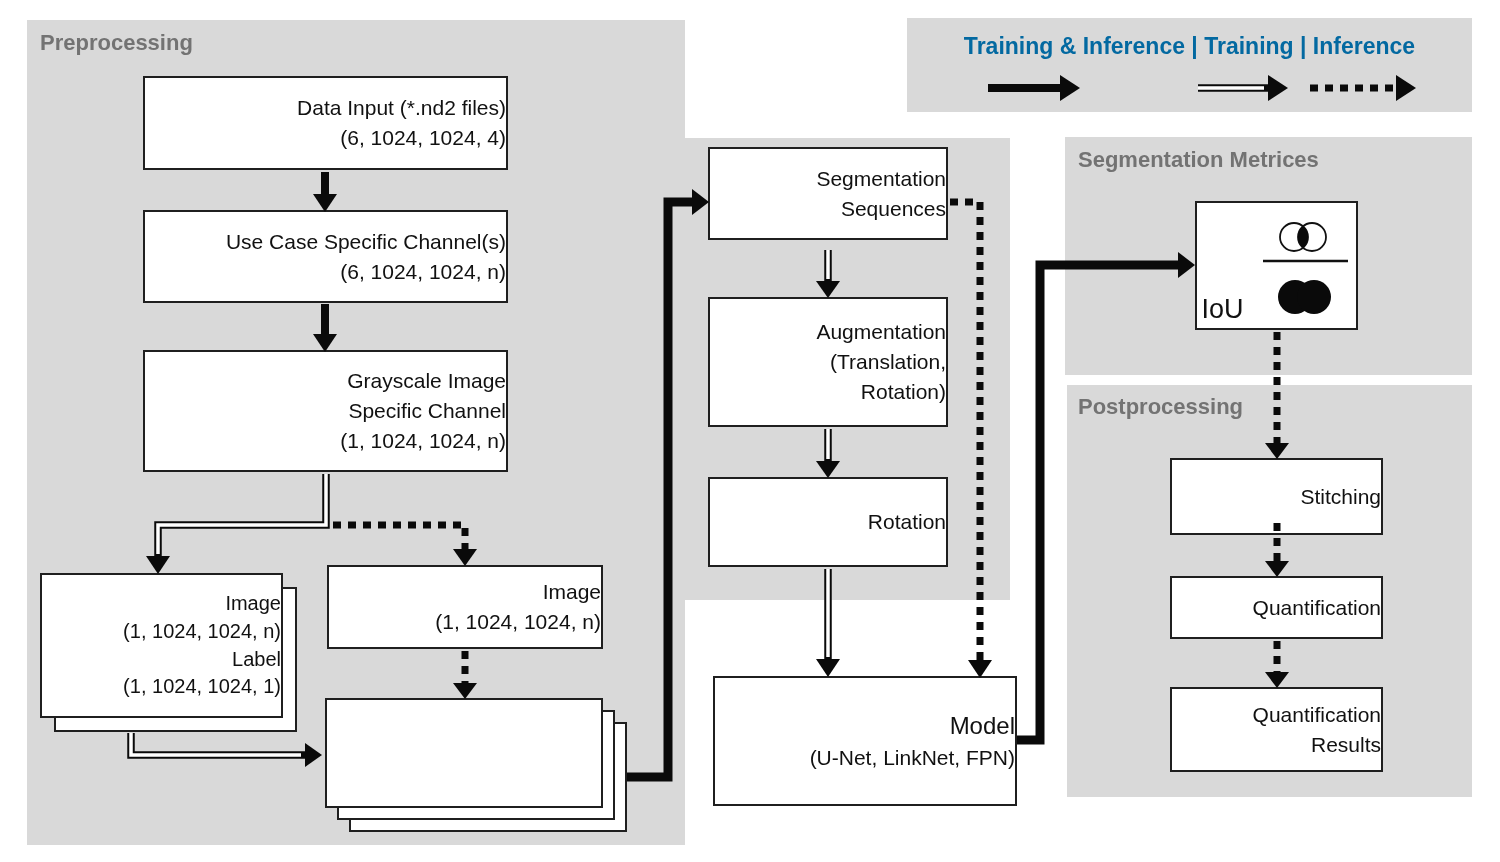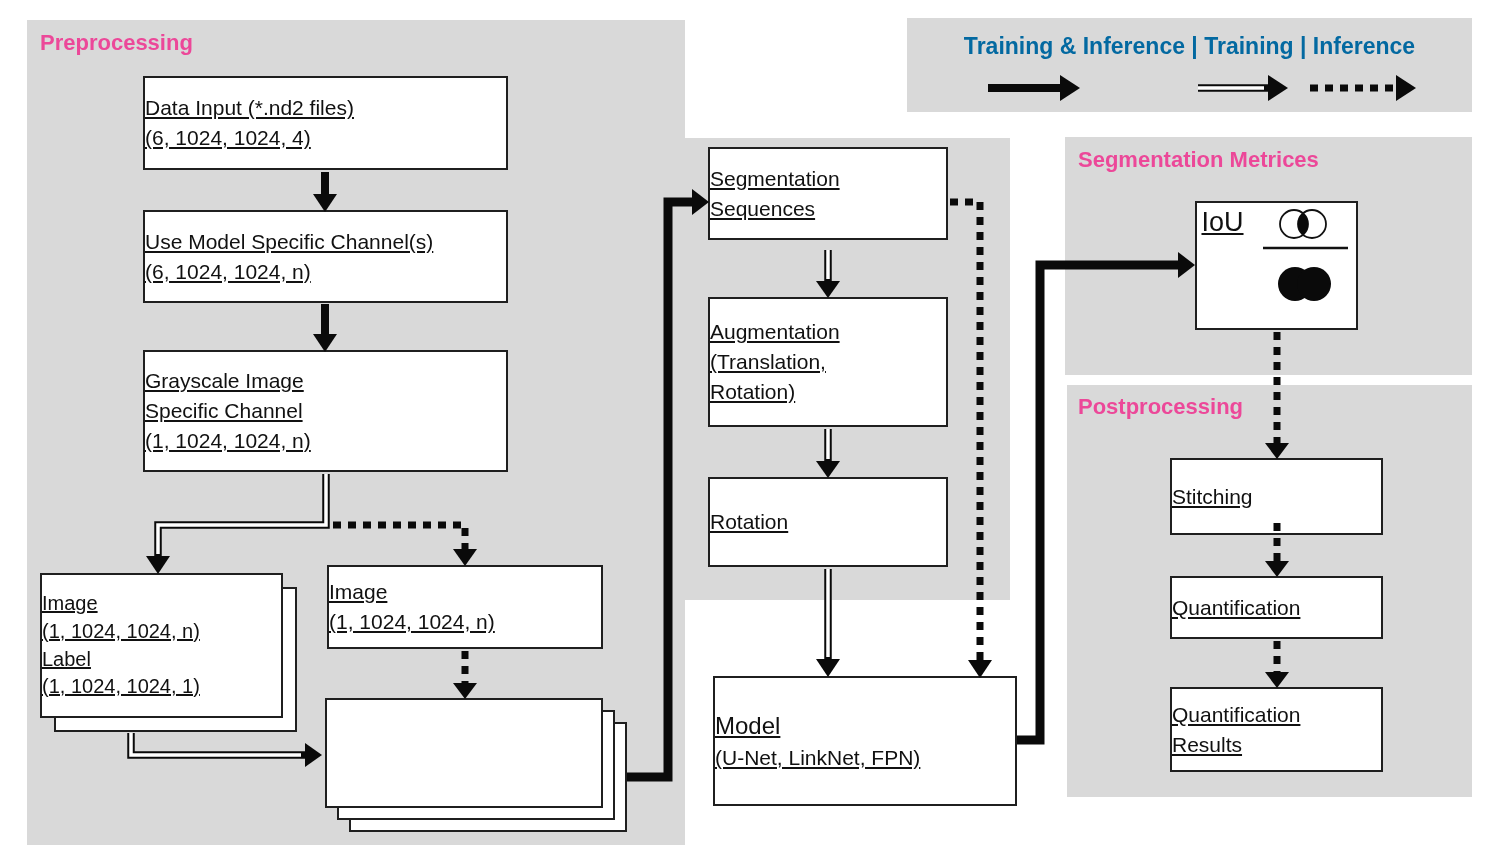--- a/index.html
+++ b/index.html
@@ -1,23 +1,23 @@
 <!DOCTYPE html>
 <html><head>
 <meta charset="utf-8">
 <style>
   html,body{margin:0;padding:0;background:#ffffff;}
   body{width:1500px;height:862px;position:relative;overflow:hidden;
        font-family:"Liberation Sans",sans-serif;color:#111;}
   .panel{position:absolute;background:#d9d9d9;}
-  .ptitle{position:absolute;font-weight:bold;font-size:22px;color:#ec4899;white-space:nowrap;}
+  .ptitle{position:absolute;font-weight:bold;font-size:22px;color:#737373;white-space:nowrap;}
   .legend-title{position:absolute;font-weight:bold;font-size:23px;color:#0369a1;text-align:center;white-space:nowrap;}
   .box{position:absolute;background:#ffffff;border:2px solid #1f1f1f;box-sizing:border-box;
-       display:flex;flex-direction:column;align-items:flex-start;justify-content:center;
-       text-align:center;font-size:21px;line-height:1.42;text-decoration:underline;}
+       display:flex;flex-direction:column;align-items:flex-end;justify-content:center;
+       text-align:center;font-size:21px;line-height:1.42;}
   .shadowbox{position:absolute;background:#ffffff;border:2px solid #1f1f1f;box-sizing:border-box;}
   .big{font-size:24px;}
   .iou-row{flex-direction:row;gap:16px;}
   .iou-label{font-size:27px;}
   svg.arrows{position:absolute;left:0;top:0;pointer-events:none;}
   .shaft-solid{stroke:#0a0a0a;stroke-width:8;fill:none;}
   .shaft-thick{stroke:#0a0a0a;stroke-width:9;fill:none;stroke-linejoin:miter;}
   .shaft-dbl-outer{stroke:#0a0a0a;stroke-width:7.5;fill:none;}
   .shaft-dbl-inner{stroke:#ffffff;stroke-width:3.5;fill:none;}
   .shaft-dash{stroke:#0a0a0a;stroke-width:7;fill:none;stroke-dasharray:8 7;}
@@ -40,21 +40,21 @@
 <div class="shadowbox" style="left:349px;top:722px;width:278px;height:110px"></div>
 <div class="shadowbox" style="left:337px;top:710px;width:278px;height:110px"></div>
 <div class="shadowbox" style="left:54px;top:587px;width:243px;height:145px"></div>
 
 <div class="box" style="left:143px;top:76px;width:365px;height:94px">
   <span>Data Input (*.nd2 files)</span>
   <span>(6, 1024, 1024, 4)</span>
 </div>
 
 <div class="box" style="left:143px;top:210px;width:365px;height:93px">
-  <span>Use Model Specific Channel(s)</span>
+  <span>Use Case Specific Channel(s)</span>
   <span>(6, 1024, 1024, n)</span>
 </div>
 
 <div class="box" style="left:143px;top:350px;width:365px;height:122px">
   <span>Grayscale Image</span>
   <span>Specific Channel</span>
   <span>(1, 1024, 1024, n)</span>
 </div>
 
 <div class="box" style="left:40px;top:573px;width:243px;height:145px;font-size:20px;line-height:1.38">

